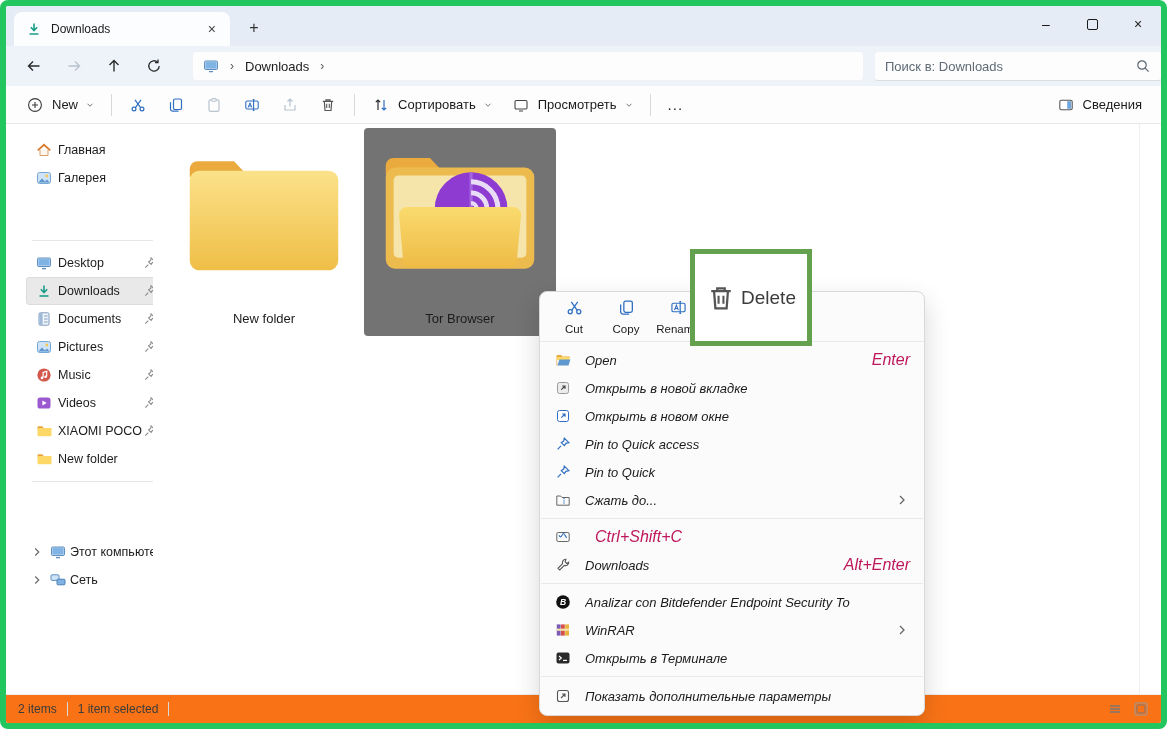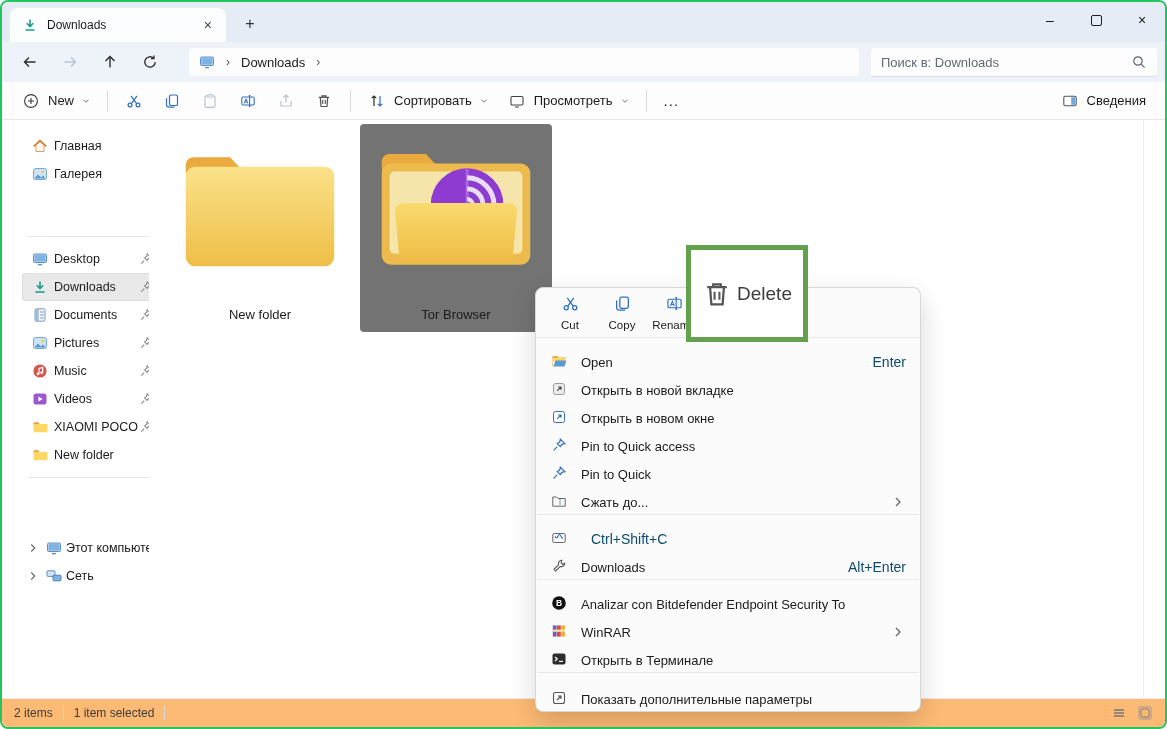--- a/index.html
+++ b/index.html
@@ -1,16 +1,16 @@
 <!DOCTYPE html>
 <html><head>
 <meta charset="utf-8">
 <style>
   html,body{margin:0;padding:0;background:#fff;font-family:"Liberation Sans","DejaVu Sans",sans-serif;}
-  .window{position:relative;width:1167px;height:729px;box-sizing:border-box;border:2px solid #22c55e;border-radius:8px;overflow:hidden;background:#fff;}
+  .window{position:relative;width:1167px;height:729px;box-sizing:border-box;border:6px solid #22c55e;border-radius:8px;overflow:hidden;background:#fff;}
   
   .tabbar{position:absolute;top:0;left:0;right:0;height:40px;background:#e5ecf5;}
   .tab{position:absolute;left:8px;top:6px;width:216px;height:34px;background:#fbfdfe;border-radius:8px 8px 0 0;display:flex;align-items:center;padding:0 6px 0 12px;box-sizing:border-box;}
   .tab-title{font-size:12px;color:#1b1b1b;margin-left:9px;flex:1;}
   .tab-close{font-size:14px;color:#444;padding:0 8px;cursor:default;}
   .newtab{position:absolute;left:234px;top:9px;width:28px;height:26px;display:flex;align-items:center;justify-content:center;font-size:16px;color:#333;}
   .wincontrols{position:absolute;right:0;top:0;display:flex;}
   .winbtn{width:46px;height:36px;display:flex;align-items:center;justify-content:center;font-size:14px;color:#1b1b1b;}
   .maxbox{width:9px;height:9px;border:1.2px solid #1b1b1b;border-radius:2px;}
   
@@ -47,34 +47,34 @@
   .tile.sel{background:#737373;}
   .tile .ticon{position:absolute;left:50%;top:8px;transform:translateX(-50%);width:158px;height:158px;}
   .tile .ticon svg{width:100%;height:100%;}
   .tile .tlabel{position:absolute;left:0;right:0;bottom:10px;text-align:center;font-size:13px;color:#1b1b1b;}
   
   .menu{position:absolute;left:533px;top:285px;width:386px;box-sizing:border-box;background:#fbfbfb;border:1px solid #d8d8d8;border-radius:8px;box-shadow:0 10px 26px rgba(0,0,0,.16);padding-bottom:4px;z-index:5;}
   .qrow{display:flex;height:49px;align-items:center;padding:0 8px;border-bottom:1px solid #e9e9e9;}
   .qitem{width:52px;display:flex;flex-direction:column;align-items:center;gap:7px;font-size:11.5px;color:#1b1b1b;}
   .qitem .ic svg{width:17px;height:17px;}
   .mlist{padding-top:4px;}
-  .mrow{display:flex;align-items:flex-end;height:28px;padding:0 14px;font-size:13px;color:#1b1b1b;}
+  .mrow{display:flex;align-items:center;height:28px;padding:0 14px;font-size:13px;color:#1b1b1b;font-style:italic;}
   .mrow:last-child{height:30px;}
   .micon{width:18px;height:18px;margin-right:13px;display:flex;align-items:center;justify-content:center;flex:none;}
   .micon svg{width:17px;height:17px;}
   .mlabel{flex:1;white-space:nowrap;overflow:hidden;}
-  .mshort{color:#0c4a6e;font-size:14px;margin-left:10px;}
+  .mshort{color:#be185d;font-size:16px;margin-left:10px;}
   .msub{color:#555;margin-left:10px;display:flex;align-items:center;}
   .msep{height:1px;background:#e9e9e9;margin:4px 1px;}
   
   .annotation{position:absolute;left:684px;top:243px;width:122px;height:97px;box-sizing:border-box;background:#fff;border:5px solid #63a14e;display:flex;align-items:center;justify-content:center;gap:5px;z-index:9;}
   .annotation .ic svg{width:30px;height:30px;}
   .alabel{font-size:19px;color:#3c3c3c;}
   
-  .statusbar{position:absolute;left:0;right:0;bottom:0;height:29px;border-top:1px solid #ededed;display:flex;align-items:center;font-size:12px;color:#3b3b3b;padding-left:12px;box-sizing:border-box;background:#fdba74;}
+  .statusbar{position:absolute;left:0;right:0;bottom:0;height:29px;border-top:1px solid #ededed;display:flex;align-items:center;font-size:12px;color:#3b3b3b;padding-left:12px;box-sizing:border-box;background:#f97316;}
   .st-sep{width:1px;height:14px;background:#d9d9d9;margin:0 10px;}
   .stright{position:absolute;right:12px;display:flex;gap:10px;align-items:center;}
   .ic{display:inline-flex;} .ic svg{display:block;width:16px;height:16px;}
 </style>
 </head>
 <body>
 
 <div class="window">
 
   <div class="tabbar">

